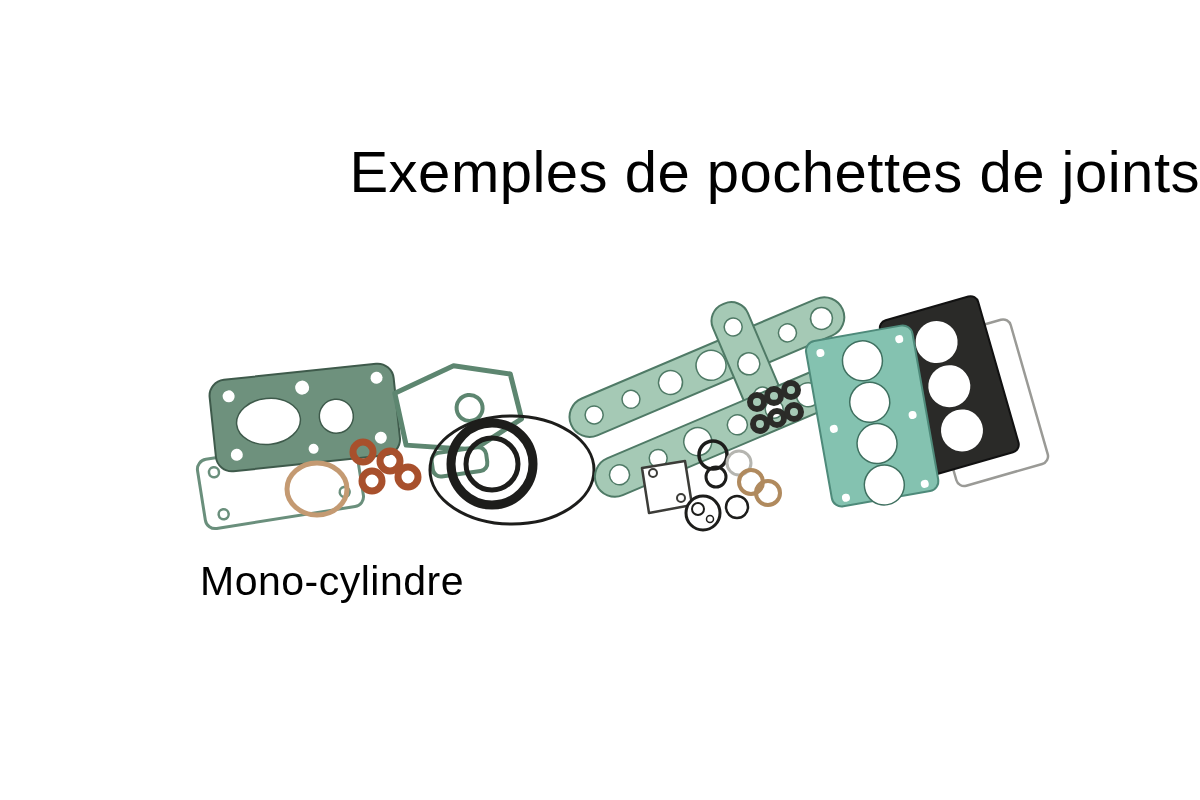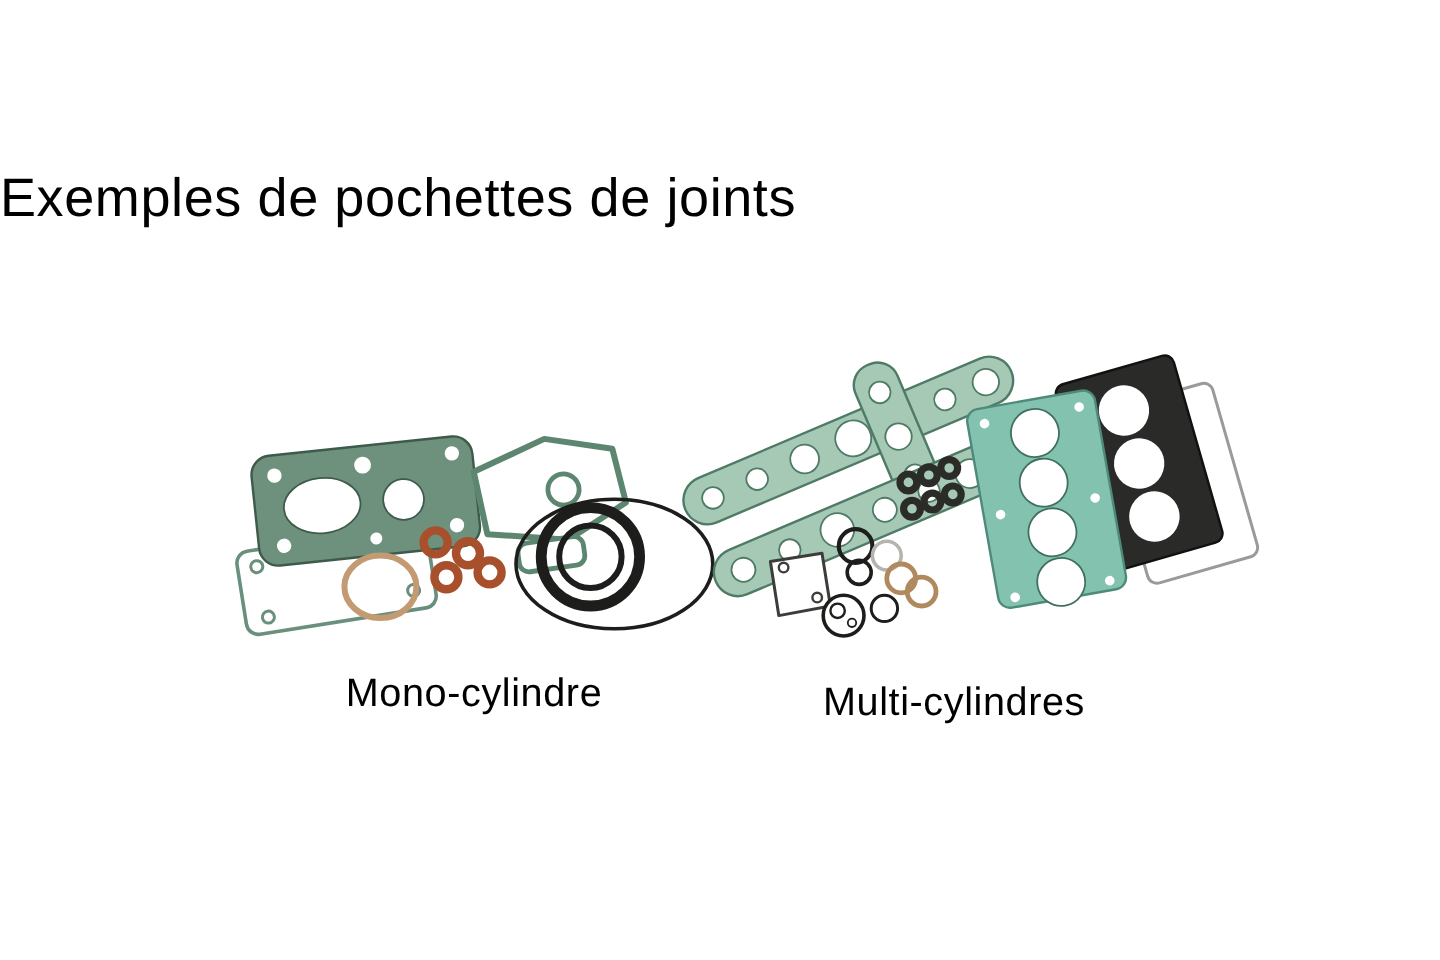--- a/index.html
+++ b/index.html
@@ -17,37 +17,37 @@
     position:relative;
     width:1200px;height:800px;
     background:var(--page-bg);
     overflow:hidden;
     font-family:"Liberation Sans", sans-serif;
     color:var(--text);
   }
   .title{
     position:absolute;
     top:138px;left:0;width:100%;
-    text-align:left;
-    font-size:45px;
+    text-align:right;
+    font-size:58px;
     font-weight:400;
     line-height:1.18;
     margin:0;
     letter-spacing:0.5px;
   }
   .title span{display:block;}
   .figure-area{
     position:absolute;
     top:0;left:0;width:1200px;height:800px;
   }
   .caption{
     position:absolute;
-    font-size:33px;
+    font-size:41px;
     font-weight:400;
-    text-align:center;
+    text-align:left;
     letter-spacing:0.5px;
   }
   .caption-left{left:200px;top:558px;width:390px;}
   .caption-right{left:600px;top:566px;width:390px;}
 </style>
 </head>
 <body>
 
 <div class="canvas">
 
@@ -185,15 +185,14 @@
       <g fill="#ffffff" stroke="#1d1d1b">
         <circle cx="703" cy="513" r="17" stroke-width="3"></circle>
         <circle cx="698" cy="509" r="6" stroke-width="2"></circle>
         <circle cx="710" cy="519" r="3.5" stroke-width="1.5"></circle>
       </g>
     </g>
   </svg>
 
   <div class="caption caption-left">Mono-cylindre</div>
 
-  <div class="caption caption-right">Multi-cylindres</div>
 
 </div>
 
 </body></html>

